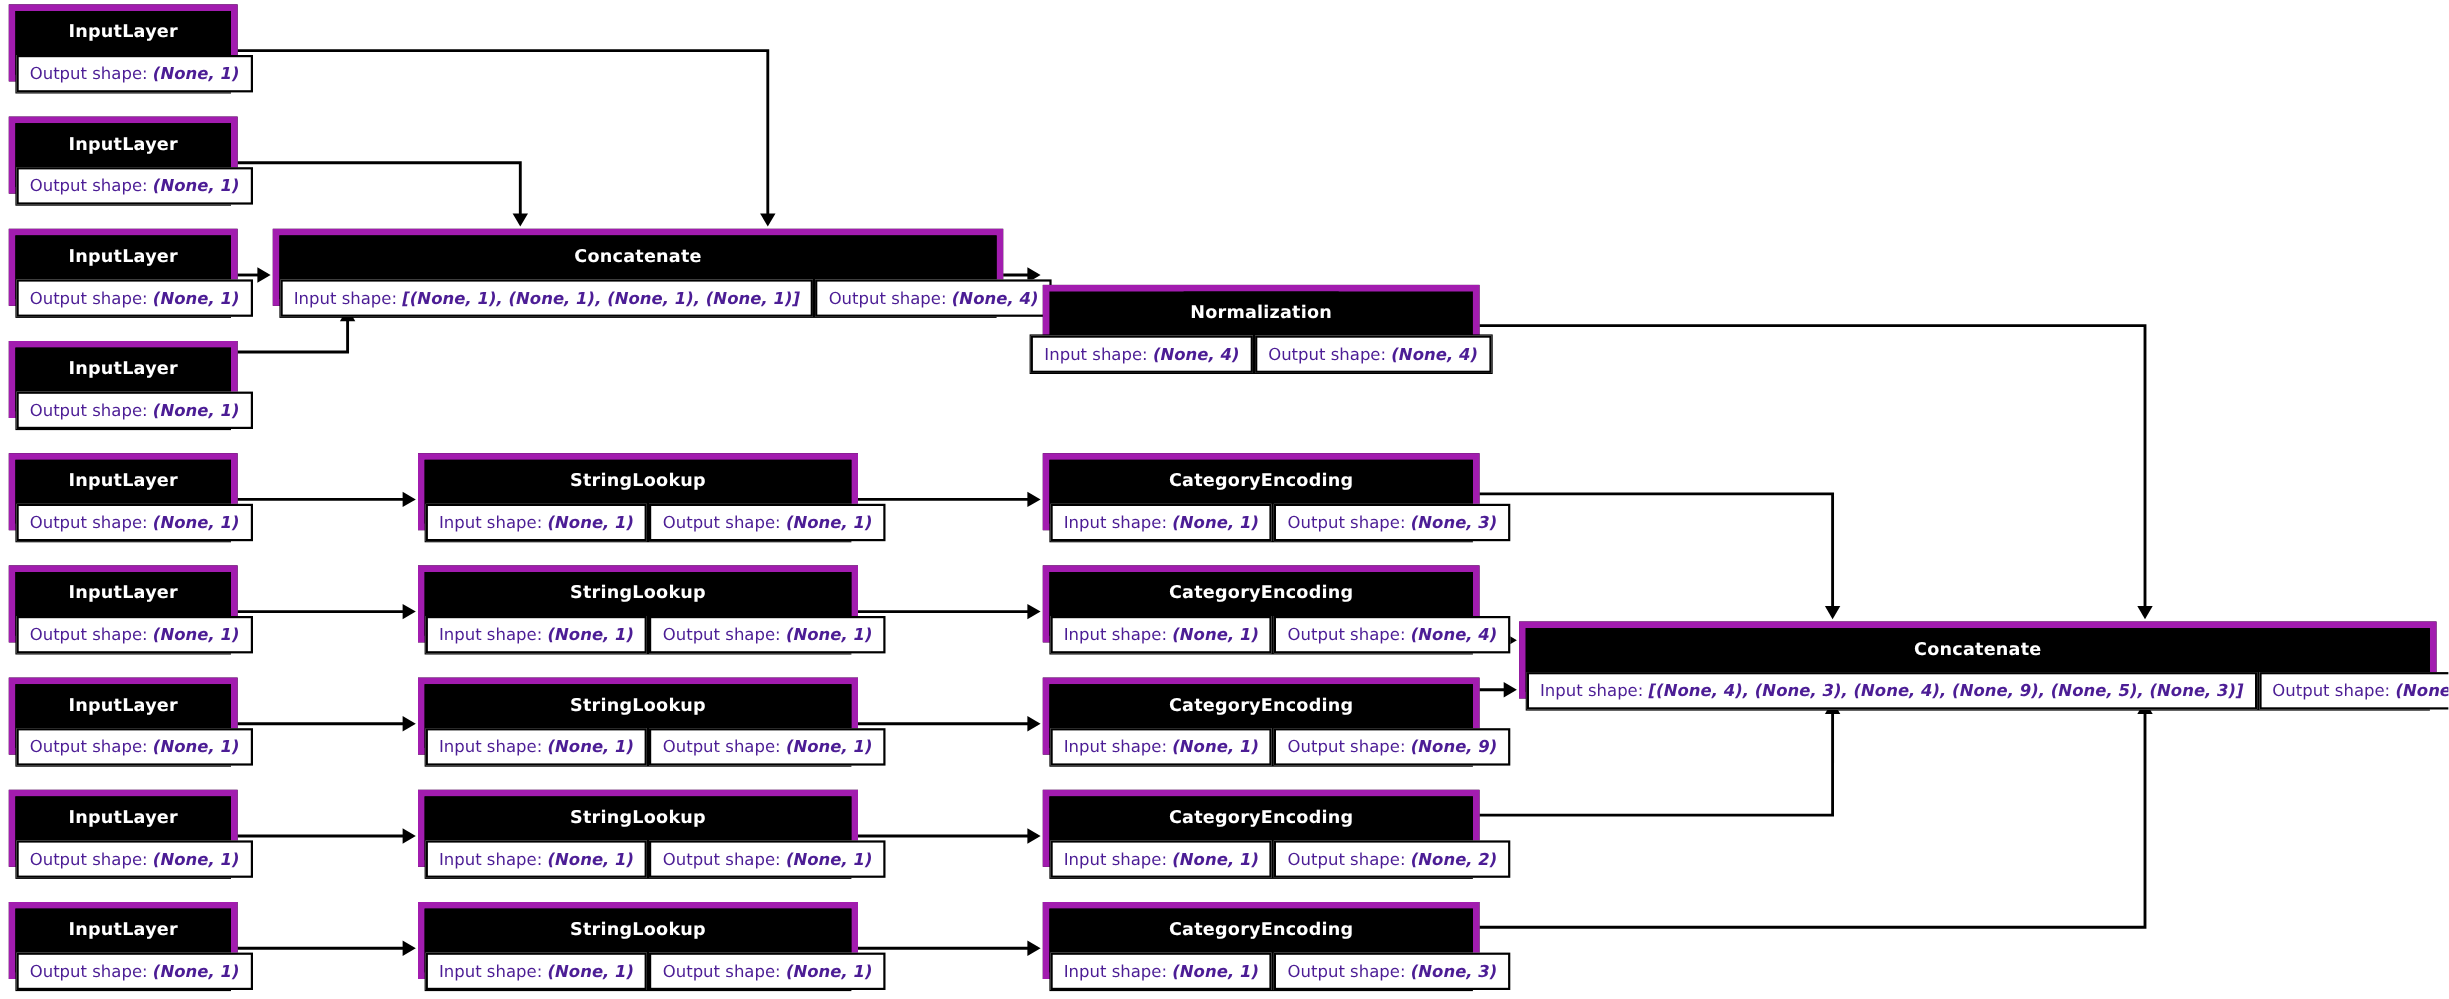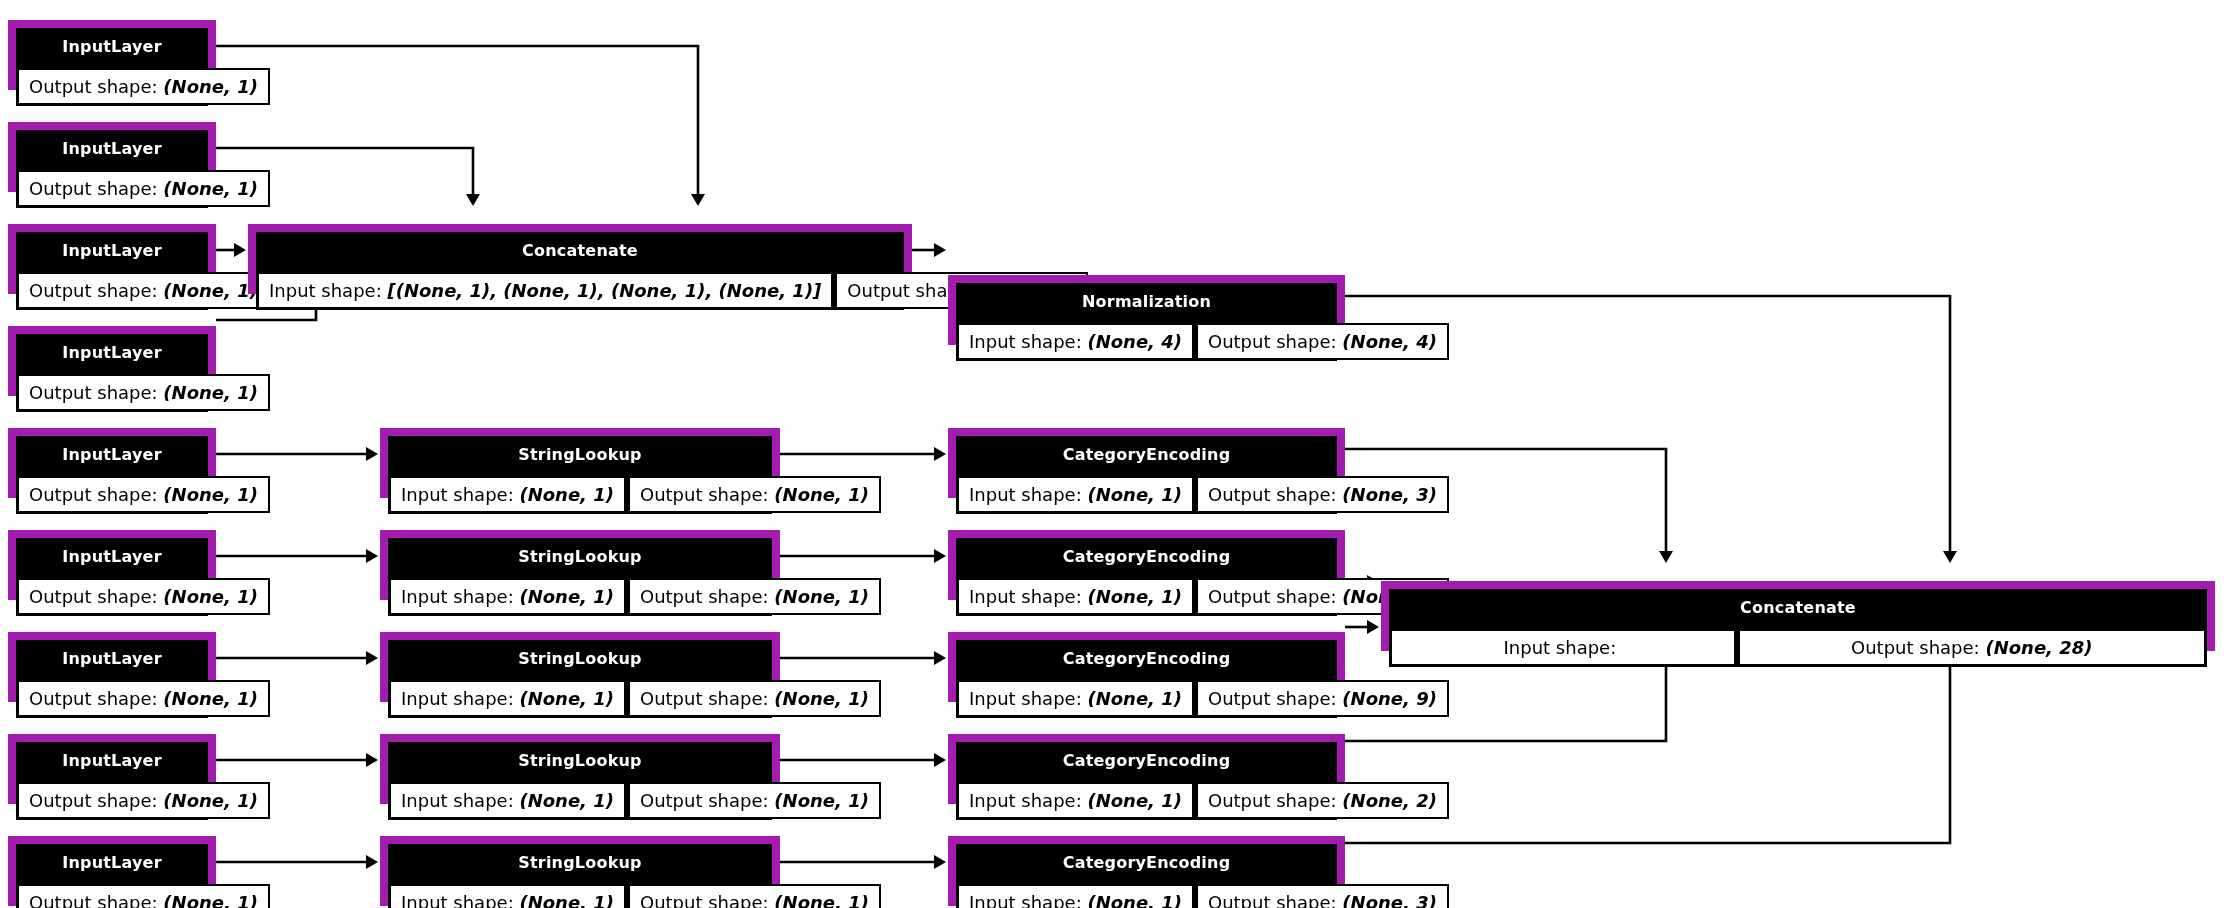--- a/index.html
+++ b/index.html
@@ -21,26 +21,25 @@
     position: absolute;
     left: 0;
     top: 0;
     width: 2226px;
     height: 908px;
     pointer-events: none;
   }
   .node {
     position: absolute;
     box-sizing: border-box;
-    border: 8px solid #a21caf;
+    border: 6px solid #a21caf;
     background: #000000;
     display: flex;
     flex-direction: column;
     z-index: 5;
-    margin-top: 16px;
   }
   .node-title {
     color: #ffffff;
     background: #000000;
     font-weight: bold;
     font-size: 16px;
     text-align: center;
     line-height: 1;
     padding: 11px 6px 12px 6px;
     letter-spacing: 0.2px;
@@ -48,23 +47,23 @@
   }
   .node-body {
     display: flex;
     flex-direction: row;
     background: #000000;
     flex: 1;
   }
   .cell {
     box-sizing: border-box;
     background: #ffffff;
-    color: #000000;
+    color: #4c1d95;
     border: 2px solid #000000;
-    font-size: 18px;
+    font-size: 15px;
     display: flex;
     align-items: center;
     justify-content: center;
     padding: 6px 10px;
     white-space: nowrap;
     flex: 1 1 auto;
     margin: 1px;
   }
   .cell b { font-weight: bold; font-style: italic; }
   .cell .lbl { font-weight: normal; }
@@ -205,21 +204,21 @@
         <div class="cell">
           <span class="lbl">Input shape:&nbsp;</span>
           <b>[(None, 1), (None, 1), (None, 1), (None, 1)]</b>
         </div>
         <div class="cell">
           <span class="lbl">Output shape:&nbsp;</span>
           <b>(None, 4)</b>
         </div>
       </div>
     </div>
-    <div class="node" style="left: 948px; top: 259px; width: 397px; height: 70px;">
+    <div class="node" style="left: 948px; top: 259px; width: 397px; height: 70px; align-items: center;">
       <div class="node-title">Normalization</div>
       <div class="node-body">
         <div class="cell">
           <span class="lbl">Input shape:&nbsp;</span>
           <b>(None, 4)</b>
         </div>
         <div class="cell">
           <span class="lbl">Output shape:&nbsp;</span>
           <b>(None, 4)</b>
         </div>
@@ -398,20 +397,21 @@
           <span class="lbl">Output shape:&nbsp;</span>
           <b>(None, 3)</b>
         </div>
       </div>
     </div>
     <div class="node" style="left: 1381px; top: 565px; width: 834px; height: 70px;">
       <div class="node-title">Concatenate</div>
       <div class="node-body">
         <div class="cell">
           <span class="lbl">Input shape:&nbsp;</span>
+          <b>[(None, 4), (None, 3), (None, 4), (None, 9), (None, 5), (None, 3)]</b>
         </div>
         <div class="cell">
           <span class="lbl">Output shape:&nbsp;</span>
           <b>(None, 28)</b>
         </div>
       </div>
     </div>
   </div>
 
 </body></html>

